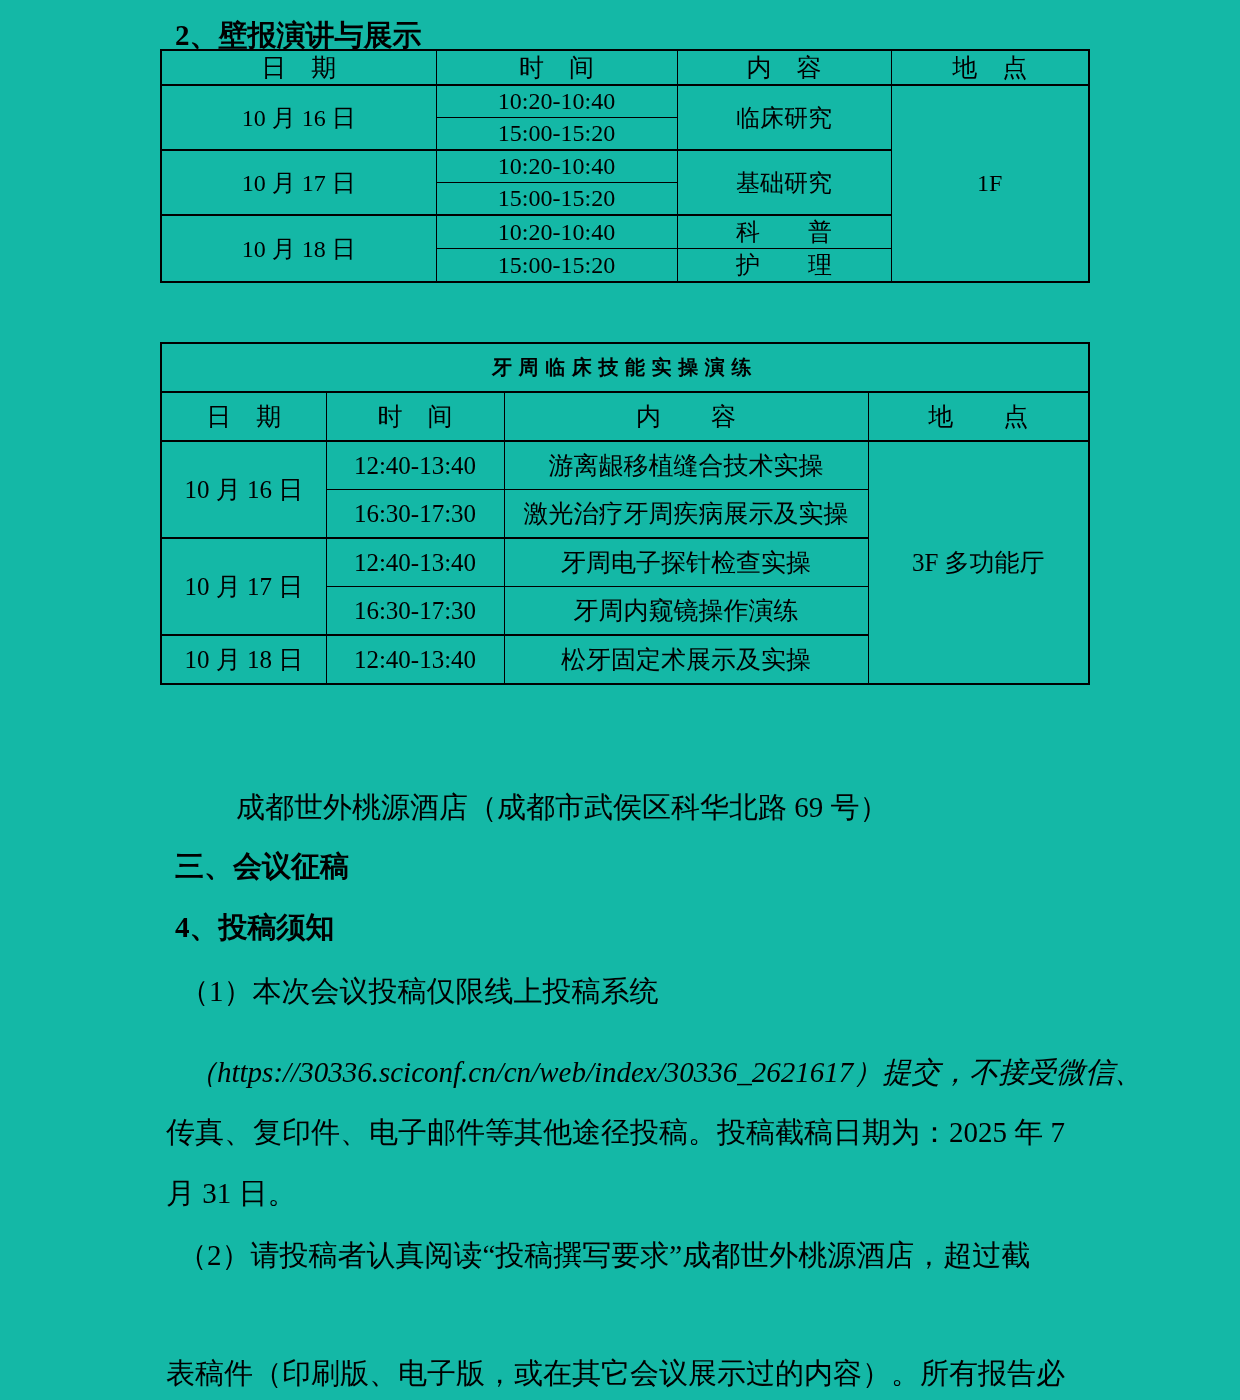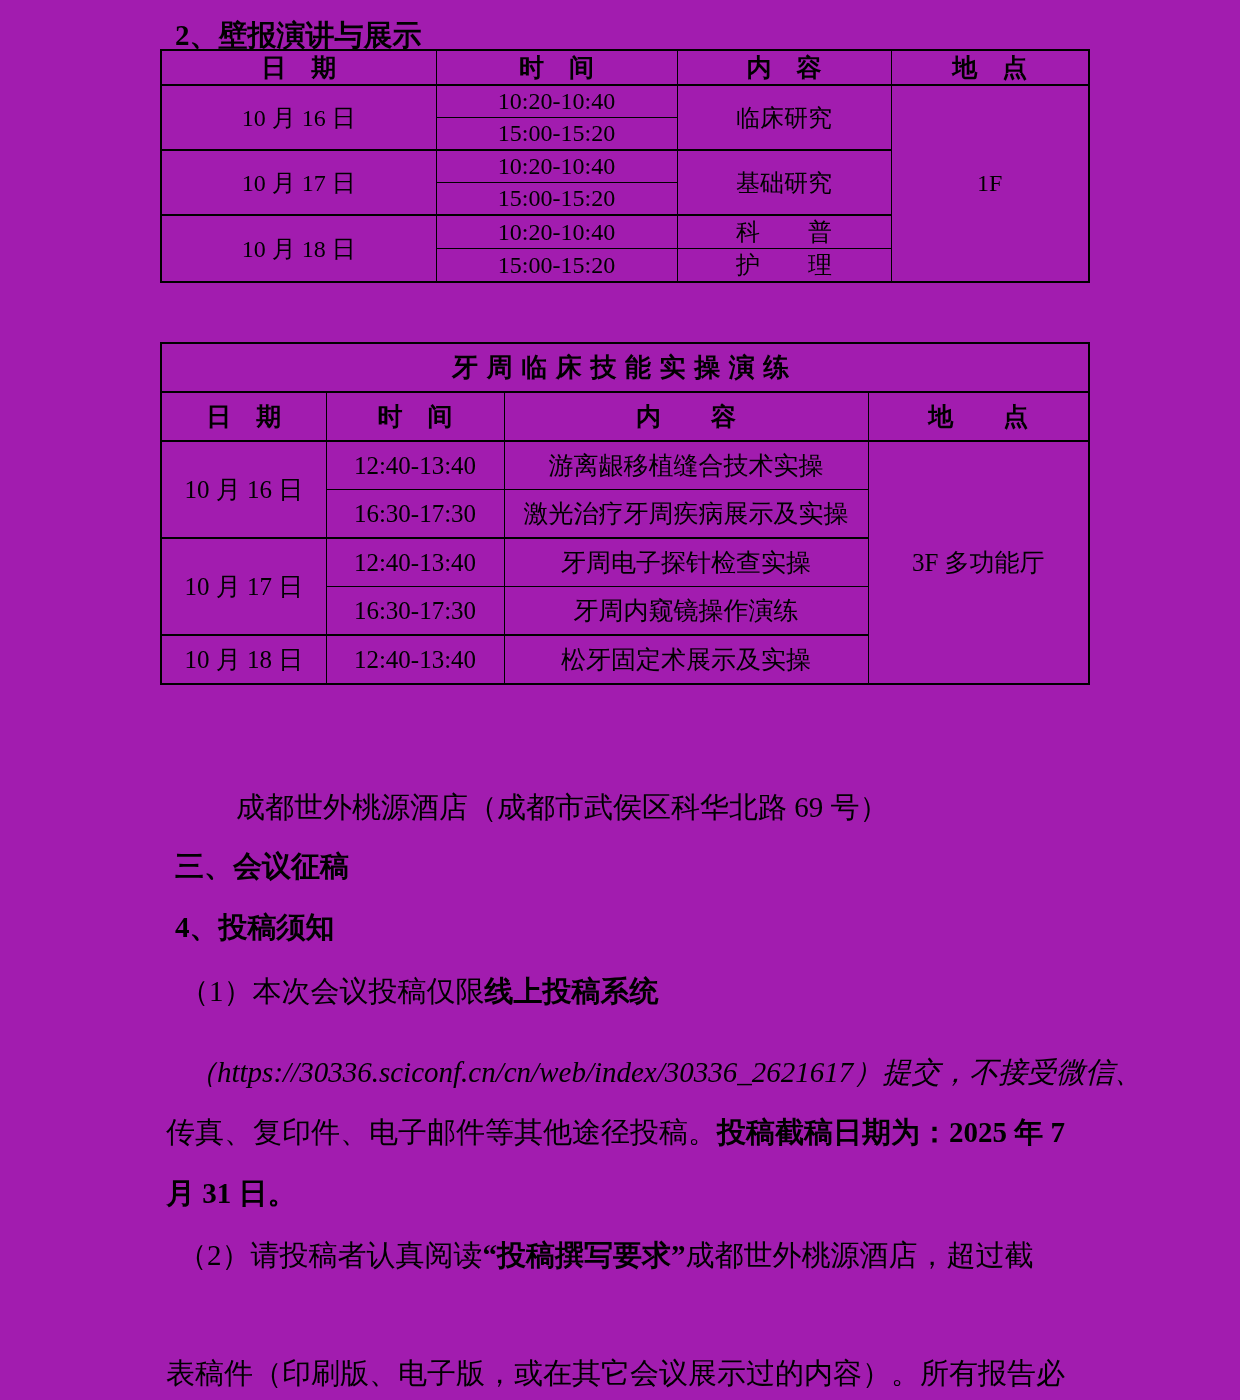--- a/index.html
+++ b/index.html
@@ -1,62 +1,62 @@
 <!DOCTYPE html>
 <html><head>
 <meta charset="utf-8">
 <style>
   html, body { margin: 0; padding: 0; background: #ffffff; }
   .page {
     position: relative;
     width: 1240px;
     height: 1400px;
-    background: #a21caf;
+    background: #14b8a6;
     color: #000000;
     font-family: "Liberation Serif", "DejaVu Serif", serif;
     overflow: hidden;
   }
   .sec-heading {
     position: absolute;
     font-weight: bold;
     font-size: 29px;
     white-space: nowrap;
     color: #000;
   }
   .para {
     position: absolute;
     font-size: 29px;
     white-space: nowrap;
     color: #000;
   }
-  .b { font-weight: bold; margin-top: 9px; }
+  .b { font-weight: normal; margin-top: 9px; }
   .doc-table {
     position: absolute;
     border-collapse: collapse;
     table-layout: fixed;
     border: 2px solid #000;
   }
   .doc-table td {
     border: 1px solid #000;
     text-align: center;
     vertical-align: middle;
     padding: 0;
     overflow: hidden;
   }
-  .doc-table tr.hdr td { font-weight: bold; border-bottom-width: 2px; }
+  .doc-table tr.hdr td { font-weight: normal; border-bottom-width: 2px; }
   .doc-table tr.grp td { border-top-width: 2px; }
   #table1 { top: 49px; left: 160px; width: 928px; }
   #table1 td { font-size: 24px; height: 31px; }
   #table1 tr.hdr td { font-size: 25px; height: 32px; }
   #table2 { top: 342px; left: 160px; width: 928px; }
   #table2 td { font-size: 25px; height: 47px; }
   #table2 tr.hdr td { font-size: 25px; height: 47px; }
   #table2 tr.title td {
     font-weight: bold;
-    font-size: 26px;
+    font-size: 20px;
     letter-spacing: 0.33em;
     border-bottom-width: 2px;
     height: 47px;
   }
 </style>
 </head>
 <body>
 
 <div class="page">
 

